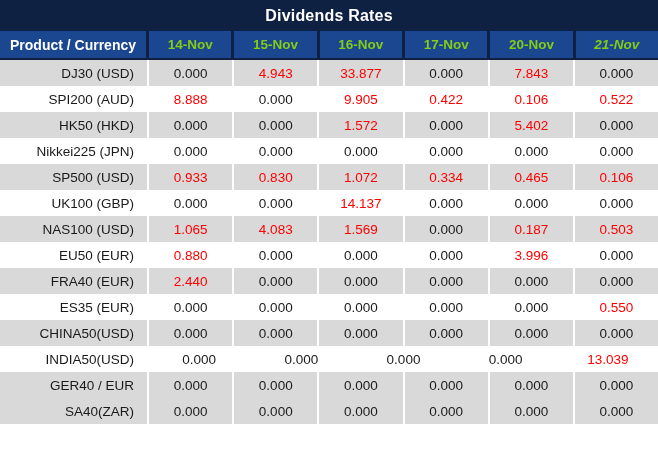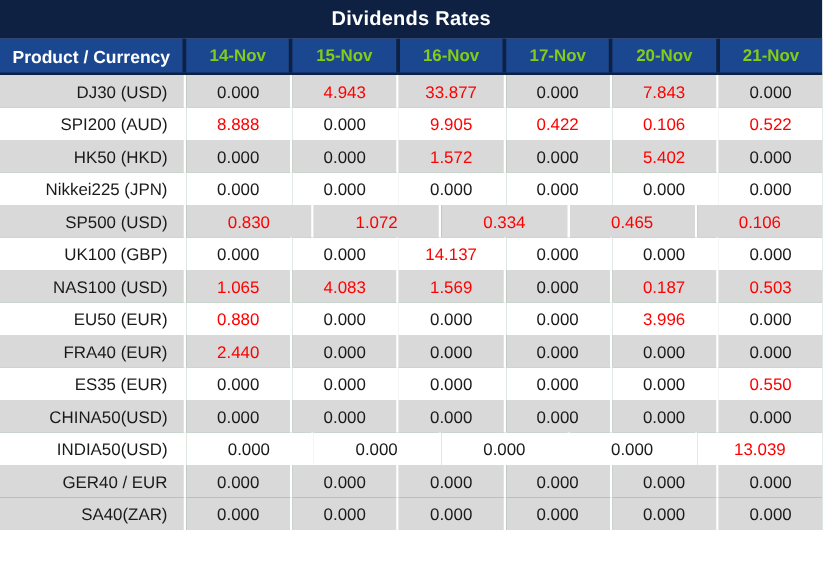--- a/index.html
+++ b/index.html
@@ -54,26 +54,26 @@
     flex: 1;
     background: var(--blue);
     color: #84cc16;
     font-size: 13.5px;
     font-weight: bold;
     display: flex;
     align-items: center;
     justify-content: center;
     border-right: 3px solid var(--navy);
   }
-  .hcell:last-child { border-right: none; }
+  .hcell:last-child { border-right: none; font-style: italic; }
 
   .row {
     display: flex;
     height: 26px;
-    background: #14532d;
+    background: #f0abfc;
   }
   .row.striped > div { background: var(--stripe); }
 
   .pcell {
     width: 149px;
     flex: none;
     display: flex;
     align-items: center;
     justify-content: flex-end;
     padding-right: 13px;
@@ -145,20 +145,21 @@
         <div class="pcell">Nikkei225 (JPN)</div>
         <div class="vcell">0.000</div>
         <div class="vcell">0.000</div>
         <div class="vcell">0.000</div>
         <div class="vcell">0.000</div>
         <div class="vcell">0.000</div>
         <div class="vcell">0.000</div>
       </div>
       <div class="row striped">
         <div class="pcell">SP500 (USD)</div>
+        <div class="vcell nonzero">0.933</div>
         <div class="vcell nonzero">0.830</div>
         <div class="vcell nonzero">1.072</div>
         <div class="vcell nonzero">0.334</div>
         <div class="vcell nonzero">0.465</div>
         <div class="vcell nonzero">0.106</div>
       </div>
       <div class="row">
         <div class="pcell">UK100 (GBP)</div>
         <div class="vcell">0.000</div>
         <div class="vcell">0.000</div>

